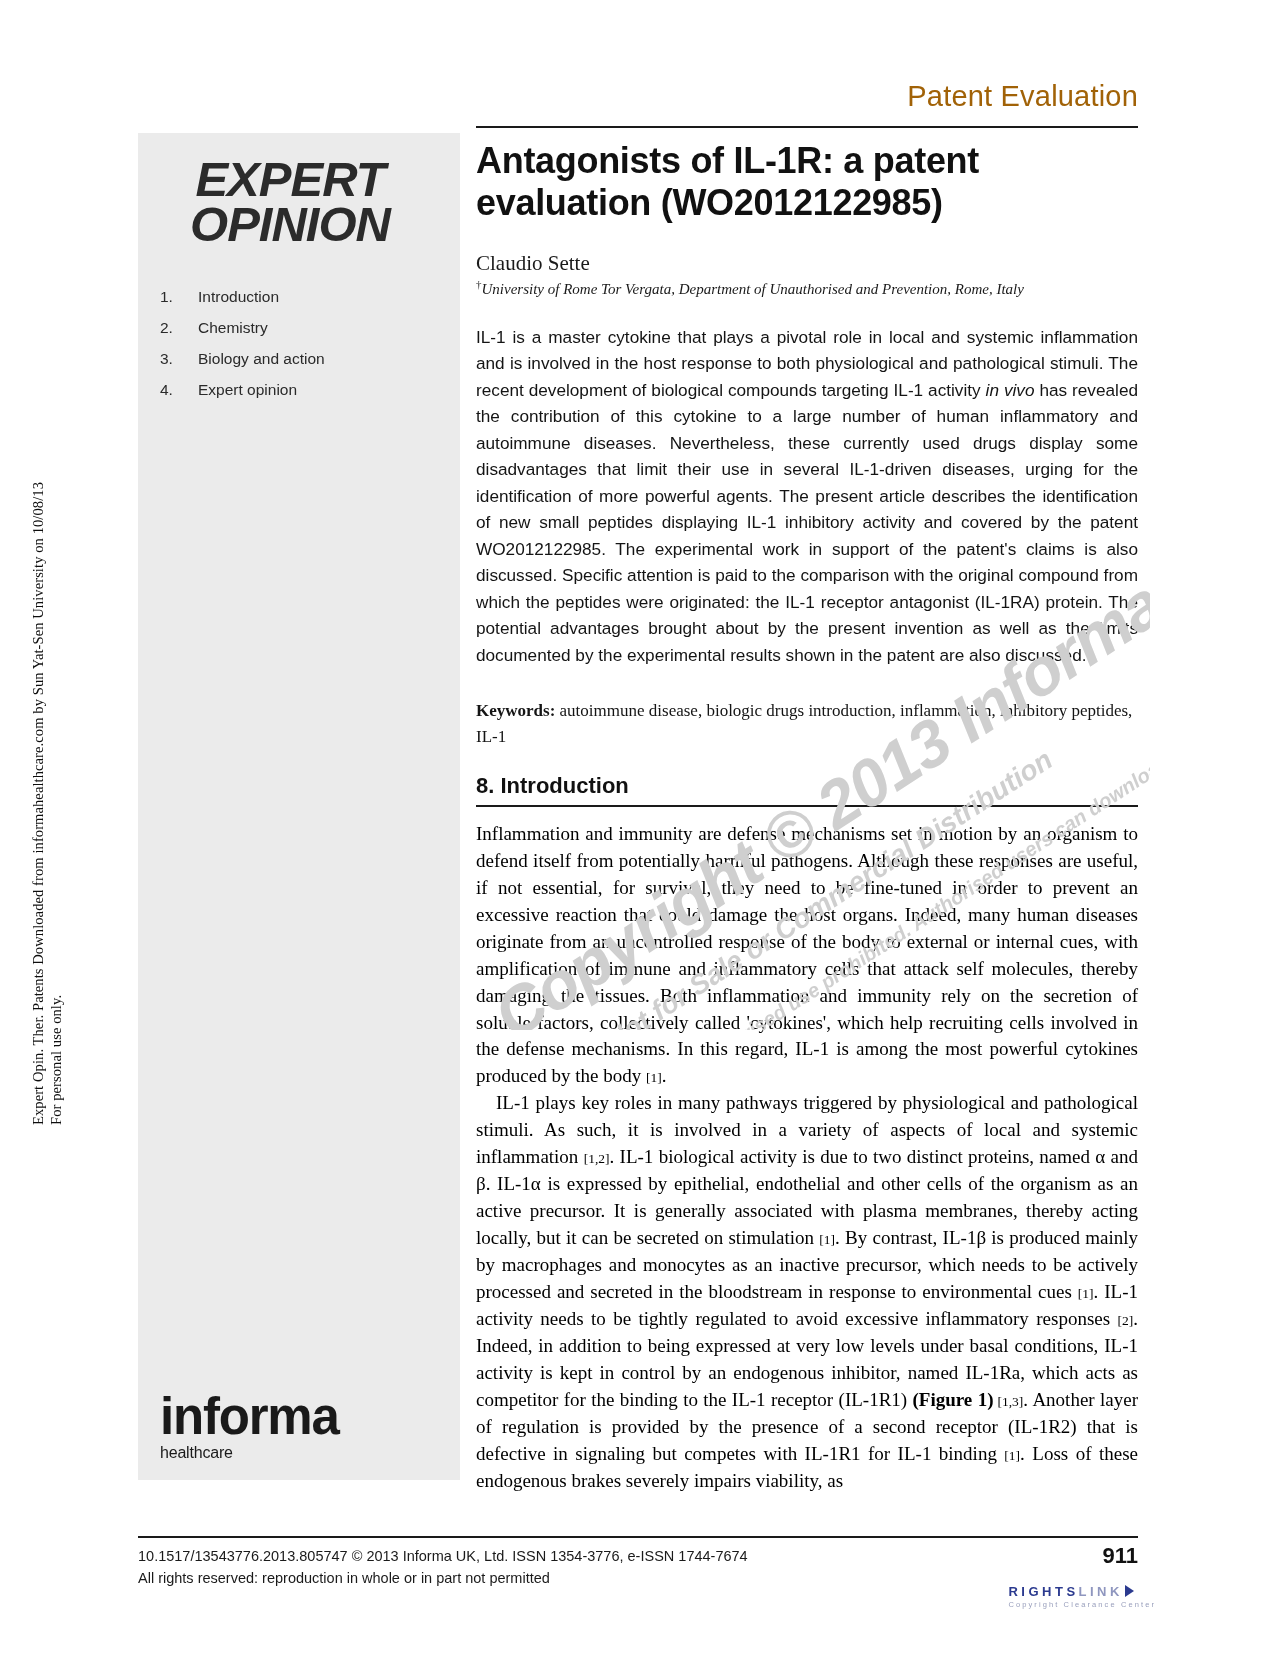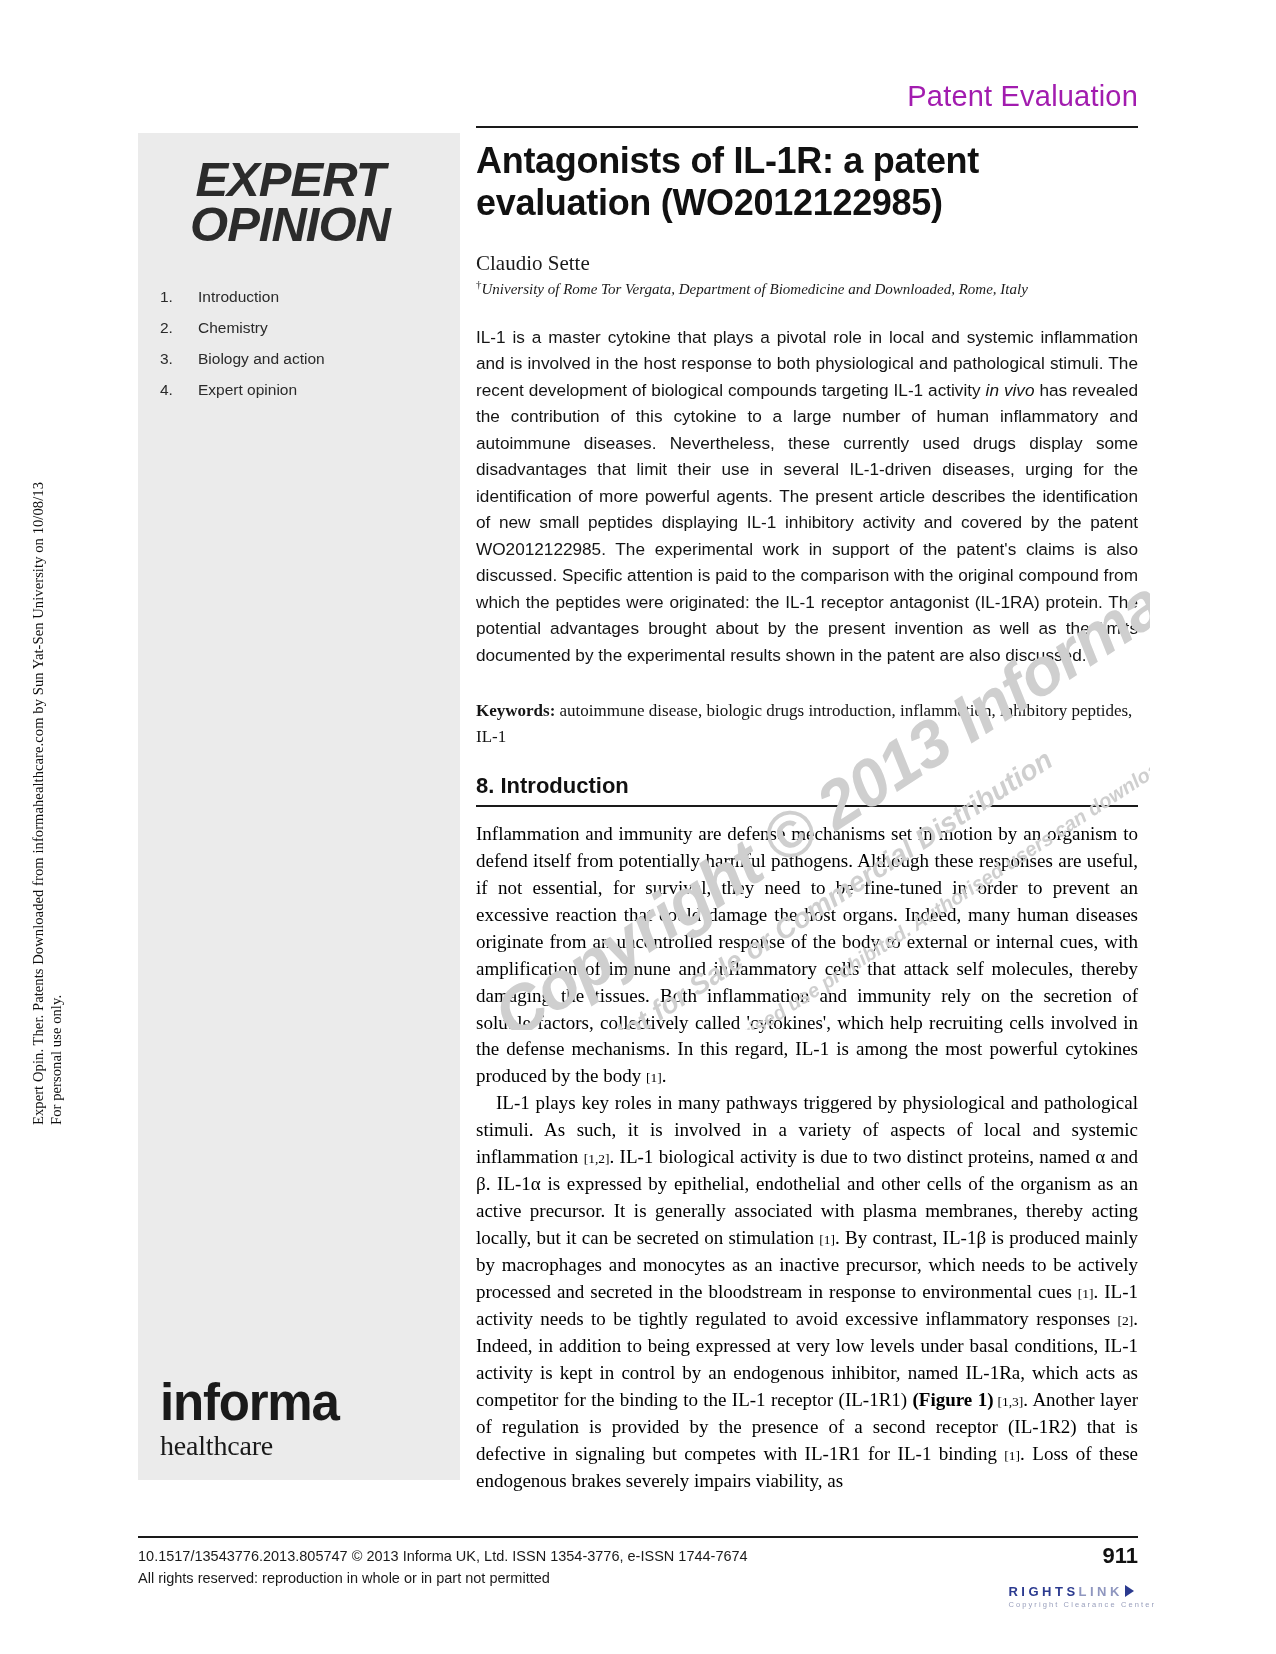--- a/index.html
+++ b/index.html
@@ -42,21 +42,21 @@
     top: 1125px;
   }
 
   
   #running-head {
     position: absolute;
     right: 138px;
     top: 80px;
     font-family: "Liberation Sans", sans-serif;
     font-size: 29px;
-    color: #a21caf;
+    color: #a16207;
     letter-spacing: .2px;
   }
   #header-rule {
     position: absolute;
     left: 476px;
     right: 138px;
     top: 126px;
     height: 2px;
     background: #1a1a1a;
   }
@@ -112,25 +112,24 @@
   }
   #publisher-logo .pl-main {
     display: block;
     font-size: 51px;
     font-weight: bold;
     letter-spacing: -1.2px;
     line-height: 1;
   }
   #publisher-logo .pl-sub {
     display: block;
-    font-size: 28px;
+    font-size: 16px;
     font-weight: normal;
     letter-spacing: -.2px;
     margin-top: 2px;
-    font-family: Liberation Serif, serif;
   }
 
   
   #main {
     position: absolute;
     left: 476px;
     top: 140px;
     width: 662px;
   }
   #article-title {
@@ -346,21 +345,21 @@
     <span class="pl-sub">healthcare</span>
   </div>
 </aside>
 
 <main id="main">
 
   <h1 id="article-title">Antagonists of IL-1R: a patent evaluation (WO2012122985)</h1>
 
   <p id="author-name">Claudio Sette</p>
 
-  <p id="affiliation"><span class="dag">†</span><span>University of Rome Tor Vergata, Department of Biomedicine and Downloaded, Rome, Italy</span></p>
+  <p id="affiliation"><span class="dag">†</span><span>University of Rome Tor Vergata, Department of Unauthorised and Prevention, Rome, Italy</span></p>
 
   <p id="abstract"><span>IL-1 is a master cytokine that plays a pivotal role in local and systemic inflammation and is involved in the host response to both physiological and pathological stimuli. The recent development of biological compounds targeting IL-1 activity </span><i>in vivo</i><span> has revealed the contribution of this cytokine to a large number of human inflammatory and autoimmune diseases. Nevertheless, these currently used drugs display some disadvantages that limit their use in several IL-1-driven diseases, urging for the identification of more powerful agents. The present article describes the identification of new small peptides displaying IL-1 inhibitory activity and covered by the patent WO2012122985. The experimental work in support of the patent's claims is also discussed. Specific attention is paid to the comparison with the original compound from which the peptides were originated: the IL-1 receptor antagonist (IL-1RA) protein. The potential advantages brought about by the present invention as well as the limits documented by the experimental results shown in the patent are also discussed.</span></p>
 
   <p id="keywords"><b>Keywords:</b><span> autoimmune disease, biologic drugs introduction, inflammation, inhibitory peptides, IL-1</span></p>
 
 
   <h2 id="section-heading">8. Introduction</h2>
   <div id="section-rule"></div>
 
   <p class="body-par"><span>Inflammation and immunity are defense mechanisms set in motion by an organism to defend itself from potentially harmful pathogens. Although these responses are useful, if not essential, for survival, they need to be fine-tuned in order to prevent an excessive reaction that could damage the host organs. Indeed, many human diseases originate from an uncontrolled response of the body to external or internal cues, with amplification of immune and inflammatory cells that attack self molecules, thereby damaging the tissues. Both inflammation and immunity rely on the secretion of soluble factors, collectively called 'cytokines', which help recruiting cells involved in the defense mechanisms. In this regard, IL-1 is among the most powerful cytokines produced by the body </span><span class="ref">[1]</span><span>.</span></p>

